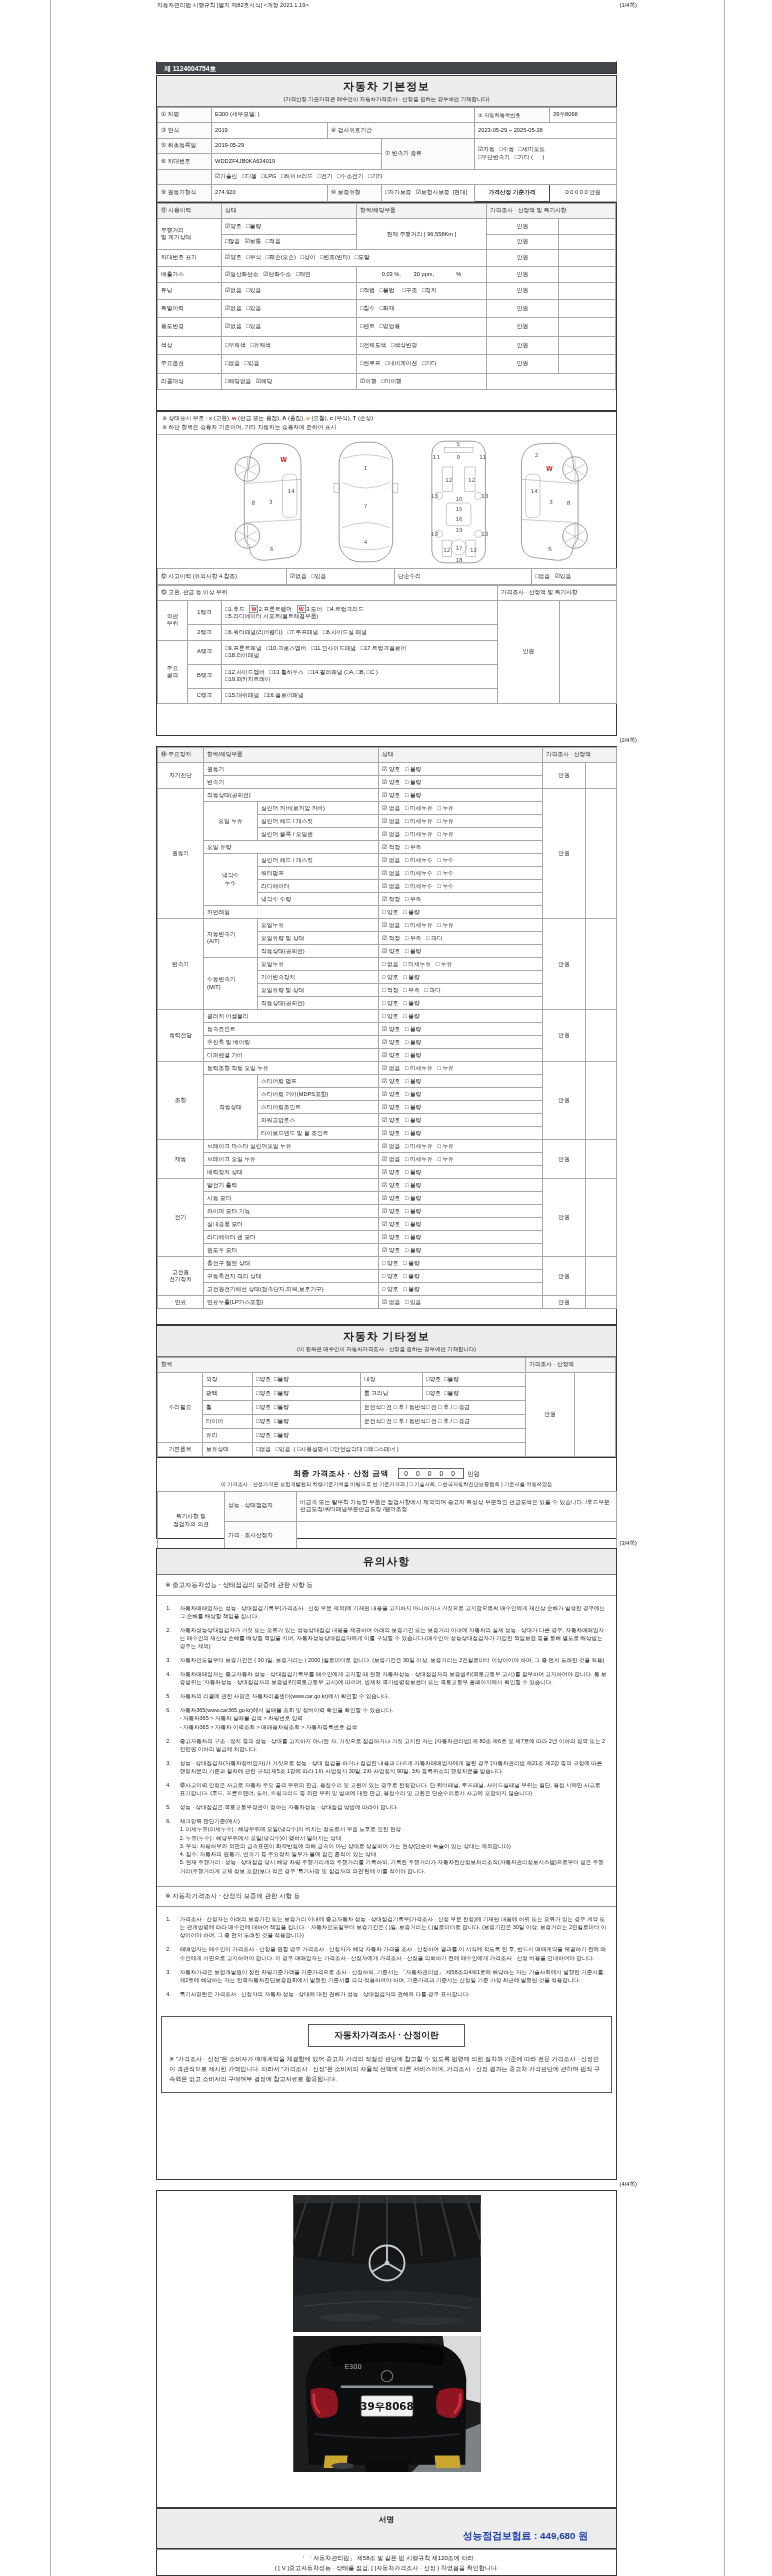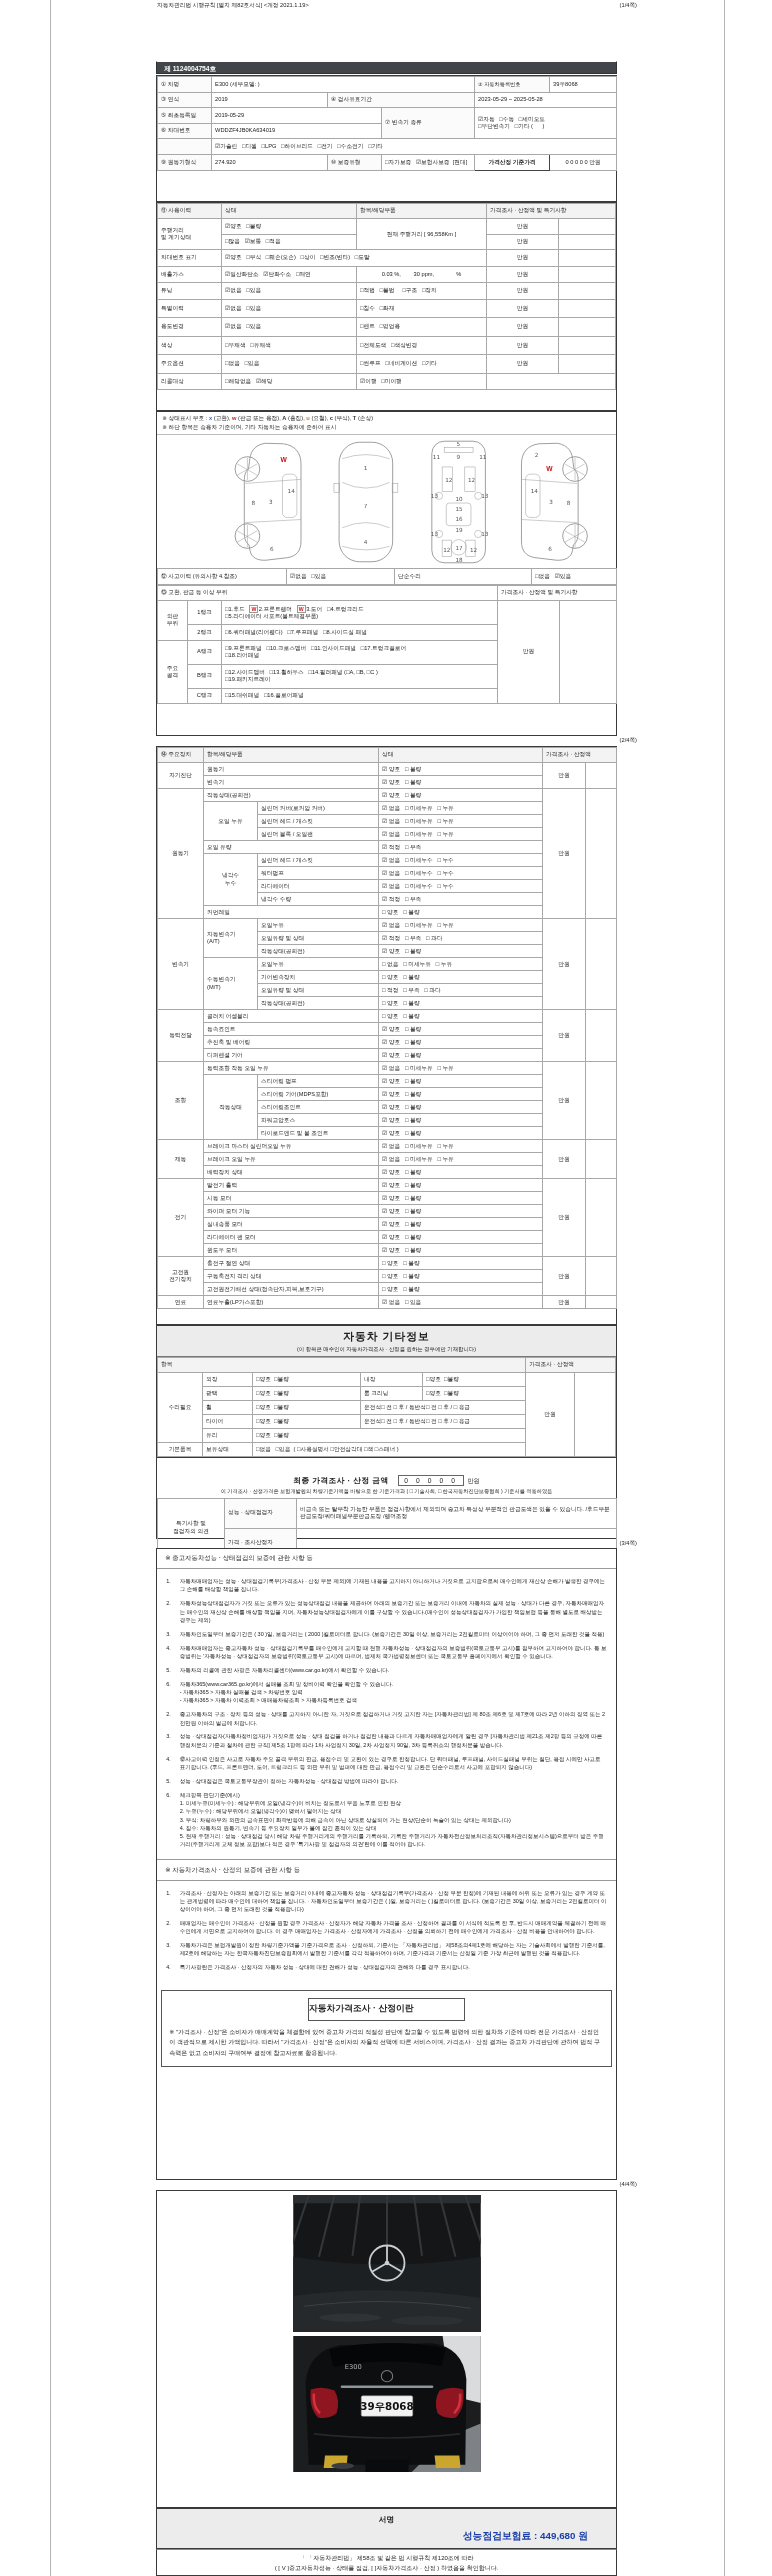--- a/index.html
+++ b/index.html
@@ -42,49 +42,53 @@
   .dignum{font-size:11px;fill:#555;font-family:"DejaVu Sans",sans-serif;}
   .digW{font-size:13px;fill:#cc1111;font-weight:bold;}
   .outline{fill:none;stroke:#8a8a8a;stroke-width:1.6;}
   .thin{fill:none;stroke:#9a9a9a;stroke-width:1;}
   .noticebody{padding:2.1px 9.3px 5.2px 9.3px;}
   .nitem{display:flex;margin:5.7px 0;font-size:5.5px;line-height:1.5;}
   .nitem .no{width:13.4px;flex:none;}
   .nitem .txt{flex:1;white-space:pre-line;}
   .nband{border-top:0.5px solid #999;border-bottom:0.5px solid #999;padding:5.2px 8.2px;font-size:6.4px;}
   .pricebox{border:0.5px solid #555;margin:7.2px 4.1px 5.2px 4.1px;padding:6.2px 7.2px 8.2px 7.2px;}
-  .priceboxtitle{border:0.5px solid #555;width:155px;margin:1px auto 6.2px auto;text-align:left;
+  .priceboxtitle{border:0.5px solid #555;width:155px;margin:1px auto 6.2px auto;text-align:center;
                  font-size:8.8px;font-weight:bold;padding:4.6px 0;}
   .priceboxbody{font-size:6px;line-height:1.7;}
   .photo{display:block;margin:4.1px auto;}
   .signband{position:absolute;left:105px;width:461px;background:#ececec;border:1px solid #3a3a3a;
             box-sizing:border-box;}
   .signtitle{text-align:center;font-size:7.7px;font-weight:bold;margin-top:6.2px;}
   .insurance{position:absolute;right:28px;top:20.6px;font-size:9.8px;font-weight:bold;color:#1b3faa;}
   .confirm{position:absolute;left:105px;width:461px;border:1px solid #3a3a3a;border-top:0.5px solid #888;
            box-sizing:border-box;text-align:center;font-size:6px;line-height:1.7;padding-top:3.1px;
            overflow:hidden;}
   .finalrow{display:flex;justify-content:center;align-items:flex-end;border-top:1px solid #3a3a3a;
-            padding:17px 0 1px 0;}
+            padding:10px 0 1px 0;}
   .finalrow .fl{font-size:7.7px;font-weight:bold;letter-spacing:0.5px;margin-right:9.3px;}
   .finalrow .fd{border:0.5px solid #666;padding:1px 5.2px;font-size:6.7px;letter-spacing:3.1px;margin-right:3.1px;}
   .finalrow .fu{font-size:6.2px;}
   .basisline{text-align:center;font-size:5.2px;padding:1px 0 2.6px 0;}
 </style>
 </head>
 <body>
 
 <div class="viewport">
 
   <div class="metaline">자동차관리법 시행규칙 [별지 제82호서식] &lt;개정 2021.1.19&gt;</div>
   <div class="pagemark" style="top:1.5px;">(1/4쪽)</div>
 
   <div class="box dkbox docno" style="top:61px;height:13.4px;border-color:#2e3236;border-top:1px solid #fff;margin:0;">제 1124004754호</div>
 
   <div class="box" style="top:75px;height:127px;">
+    <div class="shead">
+      <p class="t1">자동차 기본정보</p>
+      <p class="t2">(가격산정 기준가격은 매수인이 자동차가격조사 · 산정을 원하는 경우에만 기재합니다)</p>
+    </div>
     <table>
       <colgroup>
           <col style="width:54px">
           <col style="width:116px">
           <col style="width:54px">
           <col style="width:93px">
           <col style="width:75px">
           <col style="width:67px">
         </colgroup>
       <tbody>
@@ -670,20 +674,23 @@
       <tr style="height:29px;">
         <td class="lab">가격 · 조사산정자</td>
         <td></td>
       </tr>
     </tbody>
       </table>
   </div>
   <div class="pagemark" style="top:1540px;">(3/4쪽)</div>
 
   <div class="box" style="top:1548px;height:632px;">
+    <div class="shead" style="padding:6.2px 0 5.2px 0;">
+      <p class="t1">유의사항</p>
+    </div>
     <div class="nband" style="border-top:none;">※ 중고자동차성능 · 상태점검의 보증에 관한 사항 등</div>
     <div class="noticebody">
       <div class="nitem">
           <span class="no">1.</span>
           <span class="txt">자동차매매업자는 성능 · 상태점검기록부(가격조사 · 산정 부분 제외)에 기재된 내용을 고지하지 아니하거나 거짓으로 고지함으로써 매수인에게 재산상 손해가 발생한 경우에는 그 손해를 배상할 책임을 집니다.</span>
         </div>
       <div class="nitem">
           <span class="no">2.</span>
           <span class="txt">자동차성능상태점검자가 거짓 또는 오류가 있는 성능상태점검 내용을 제공하여 아래의 보증기간 또는 보증거리 이내에 자동차의 실제 성능 · 상태가 다른 경우, 자동차매매업자는 매수인의 재산상 손해를 배상할 책임을 지며, 자동차성능상태점검자에게 이를 구상할 수 있습니다.(매수인이 성능상태점검자가 가입한 책임보험 등을 통해 별도로 배상받는 경우는 제외)</span>
         </div>

